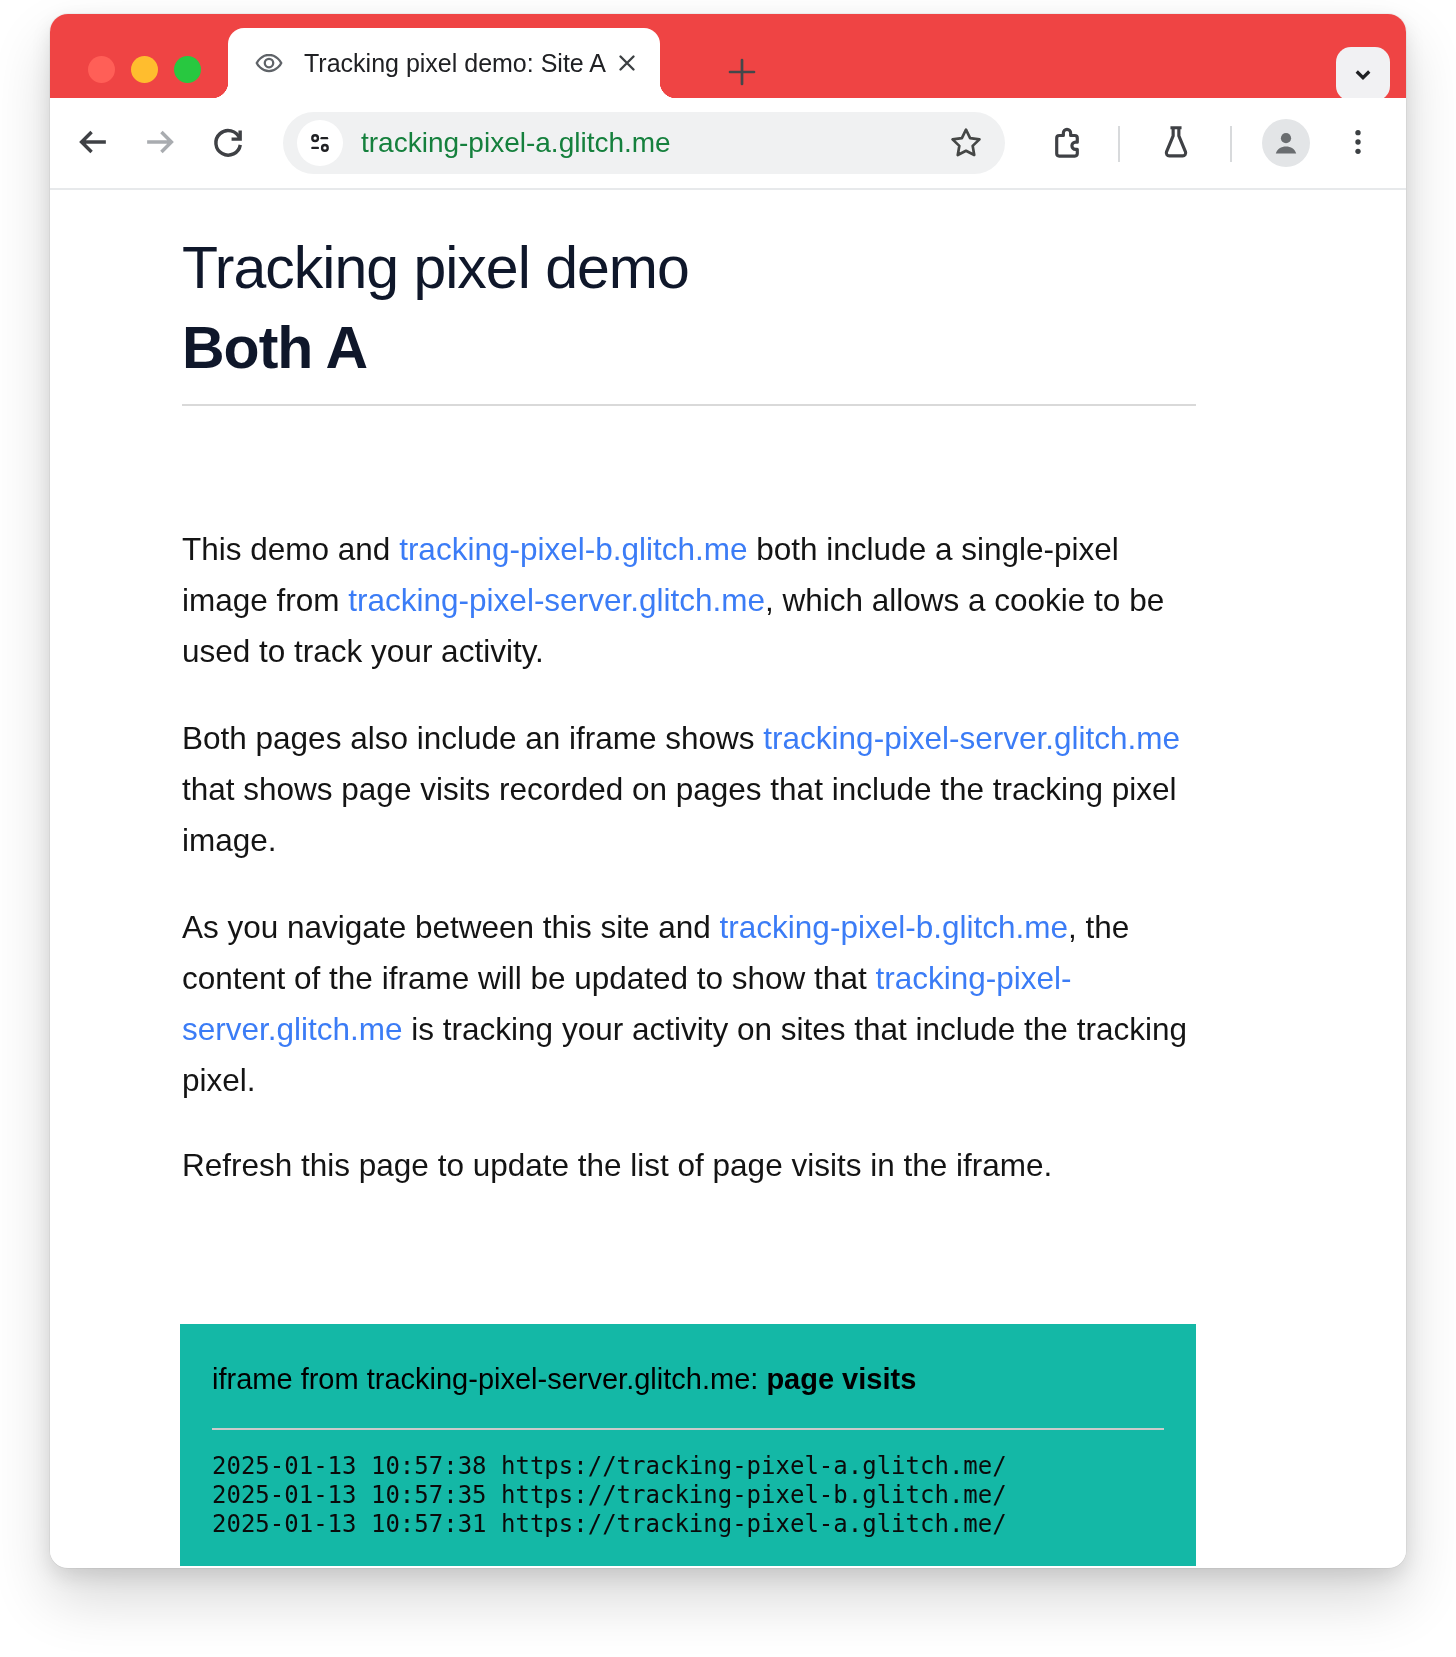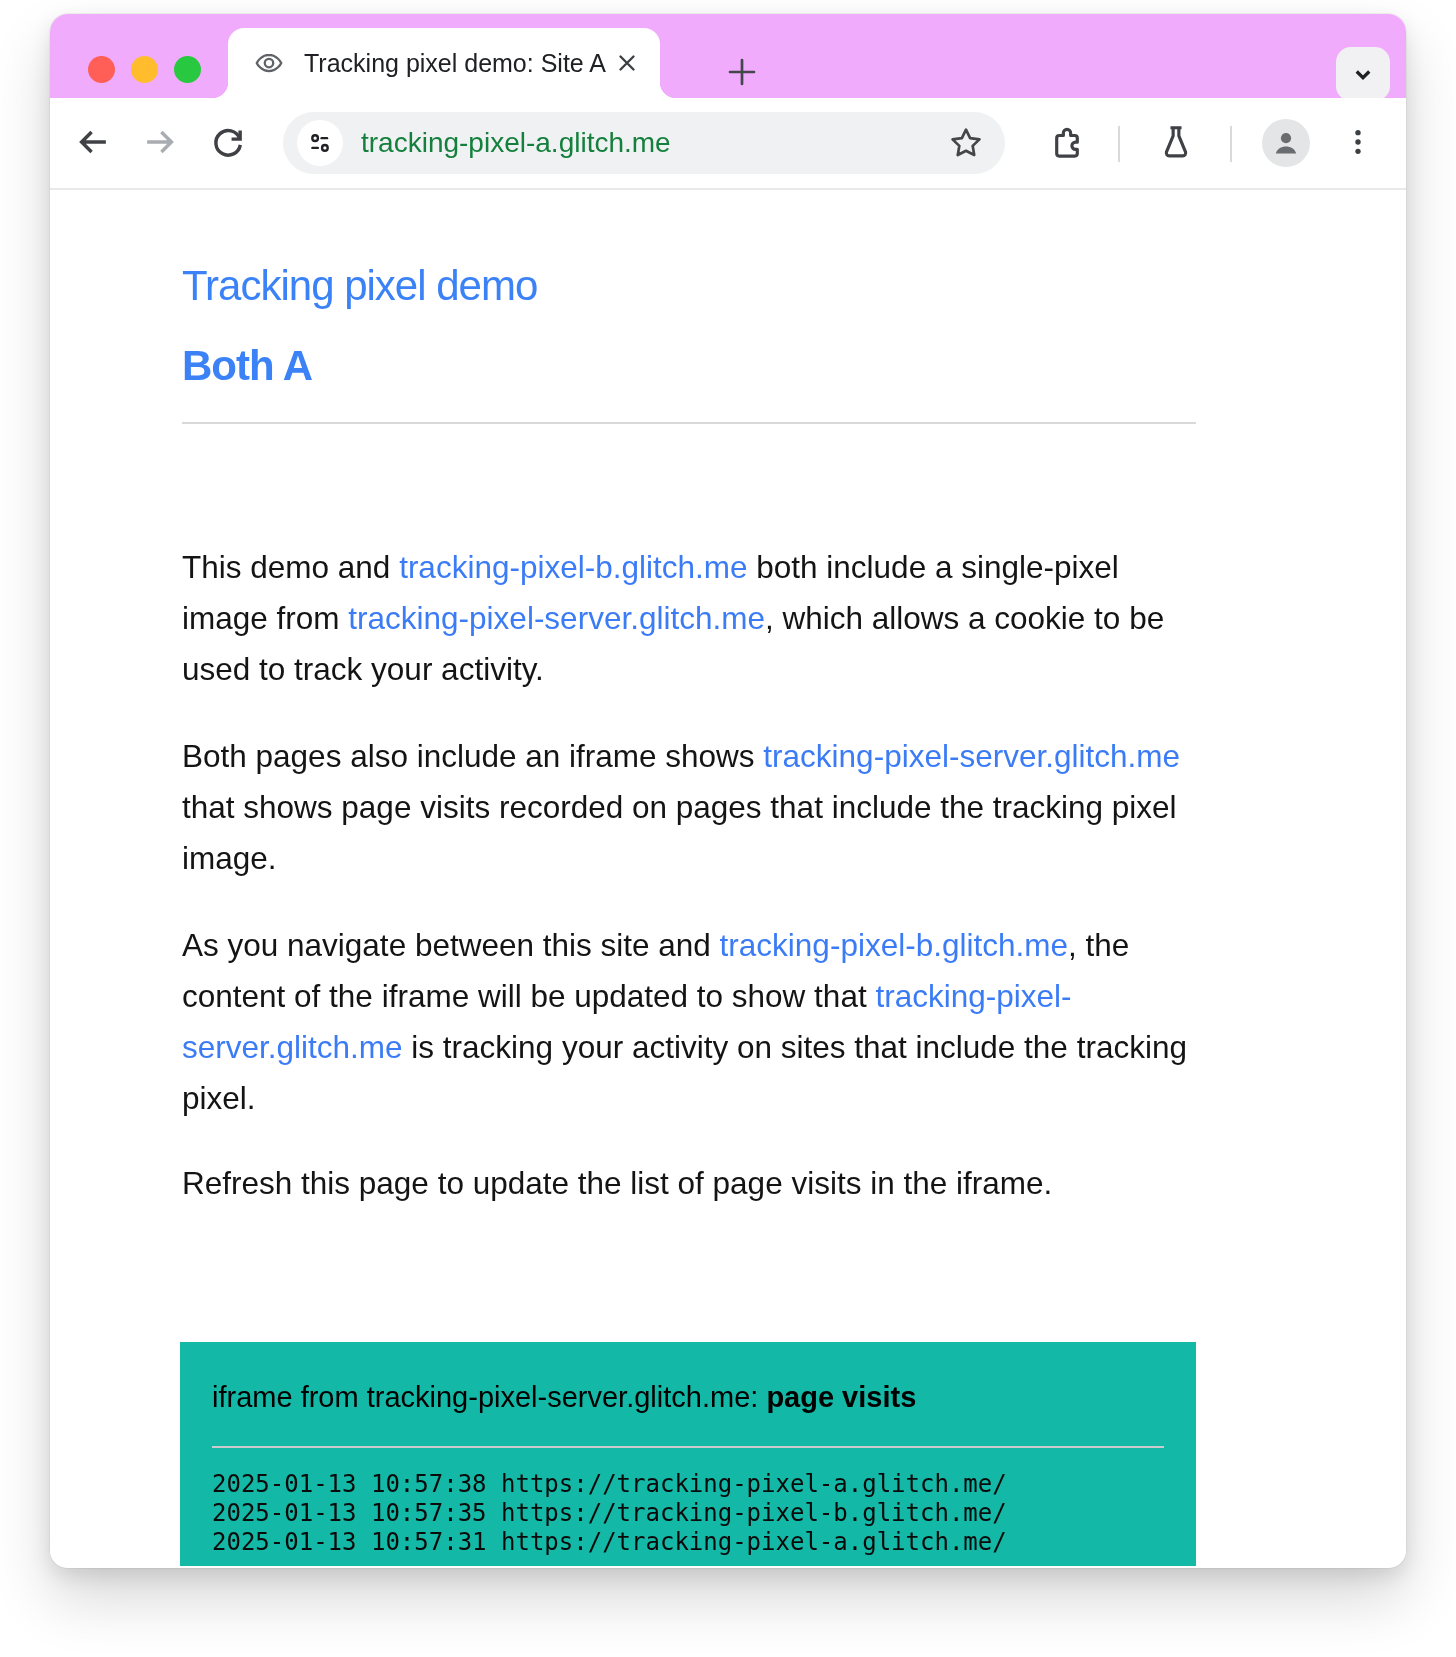--- a/index.html
+++ b/index.html
@@ -50,41 +50,41 @@
   .puzzle  { left: 995px; }
   .flask   { left: 1104px; }
   .kebab   { left: 1286px; }
   .tb-divider { position: absolute; top: 28px; width: 2px; height: 36px; background: #D8DADC; }
   .div1 { left: 1068px; } .div2 { left: 1180px; }
   .avatar { position: absolute; left: 1212px; top: 21px; width: 48px; height: 48px; border-radius: 50%; background: #E3E5E7; display: grid; place-items: center; }
 
   
   .content { position: relative; height: 1376px; background: #fff; overflow: hidden; }
   .main { margin-left: 132px; width: 1014px; }
-  h1 { margin-top: 56px; font-size: 42px; font-weight: 400; color: #3b82f6; line-height: 80px; letter-spacing: -1px; }
+  h1 { margin-top: 38px; font-size: 59px; font-weight: 400; color: #0f172a; line-height: 80px; letter-spacing: -1px; }
   h1 .site { font-weight: 700; }
   .page-rule { border: none; border-top: 2px solid #D9D9D9; margin-top: 16px; }
   p.body-p { font-size: 31.5px; line-height: 51px; color: #141414; }
   .p1 { margin-top: 118px; } .p2 { margin-top: 36px; } .p3 { margin-top: 36px; } .p4 { margin-top: 34px; }
   a.inline-link { text-decoration: none; cursor: pointer; margin-top: 35px; }
 
   .iframe-box { margin: 133px 0 0 -2px; width: 1016px; padding: 36px 32px 44px 32px; }
   .iframe-heading { font-size: 29px; color: #000; line-height: 38px; }
   .iframe-heading .bold { font-weight: 700; }
   .iframe-rule { border: none; border-top: 2px solid #CBCBCB; margin-top: 30px; }
   .iframe-log { margin-top: 22px; font-family: "DejaVu Sans Mono", monospace; font-size: 24px; line-height: 29px; color: #0a0a0a; white-space: pre; }
 
   svg { display: block; }
 </style>
 </head>
 <body>
 
 <div class="window">
 
-  <div class="tabstrip" style="background: #f0abfc;">
+  <div class="tabstrip" style="background: #ef4444;">
     <div class="traffic">
       <div class="dot" style="background:#FF5F57"></div>
       <div class="dot" style="background:#FFBD2E"></div>
       <div class="dot" style="background:#28C840"></div>
     </div>
 
     <div class="tab">
       <span>
         <svg width="30" height="30" viewBox="0 0 24 24" fill="none" stroke="#5F6368" stroke-width="1.8">
           <path d="M12 5.5C6 5.5 2.6 11 2.2 12c.4 1 3.8 6.5 9.8 6.5s9.4-5.5 9.8-6.5c-.4-1-3.8-6.5-9.8-6.5z"></path>

